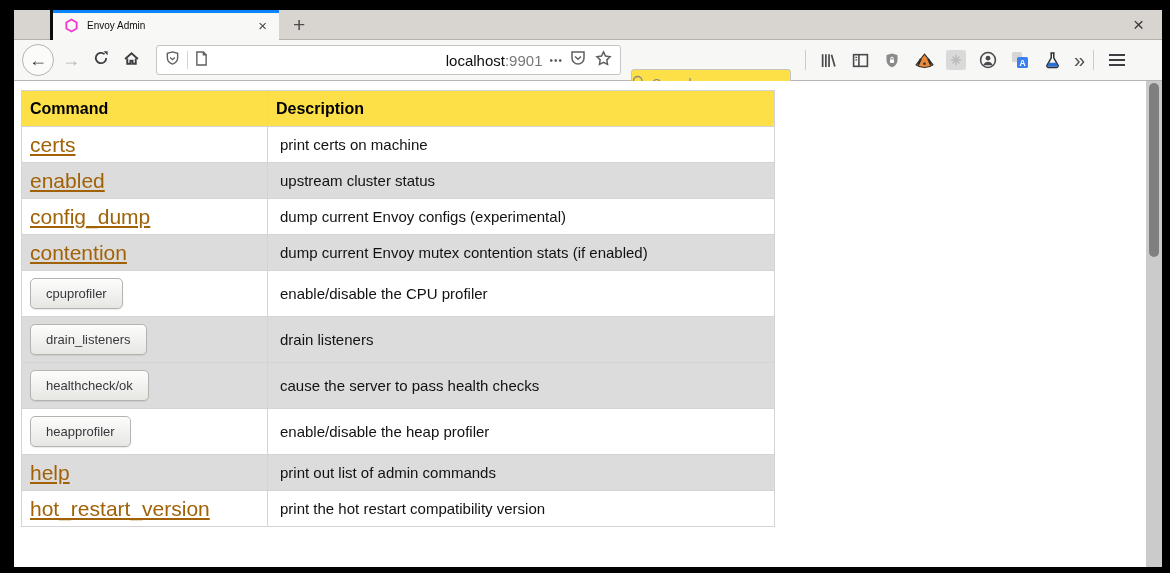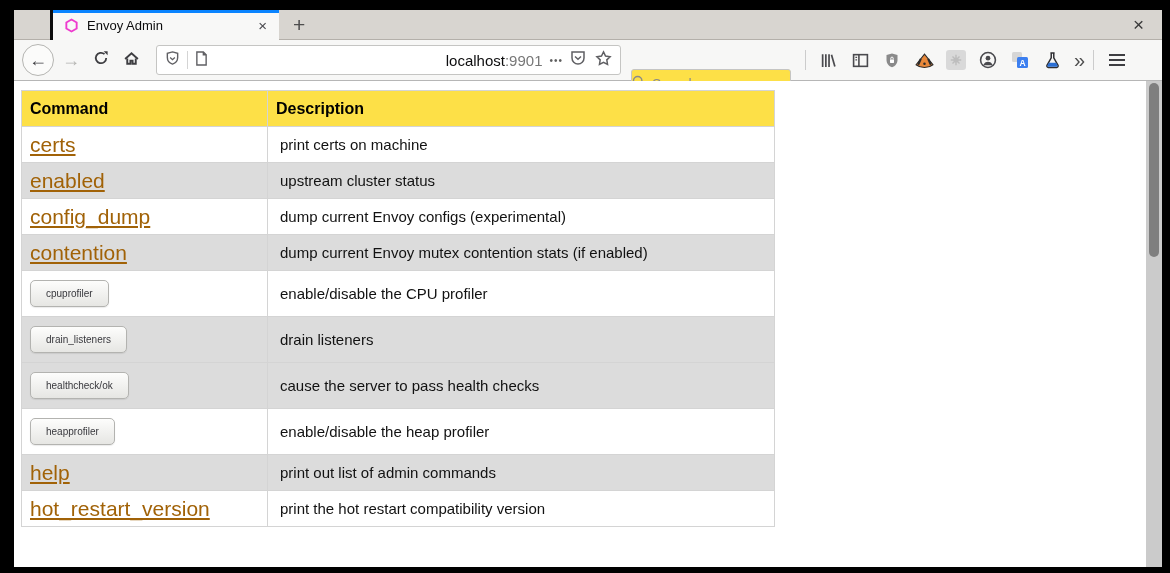--- a/index.html
+++ b/index.html
@@ -10,21 +10,21 @@
   .window { position:absolute; left:14px; top:10px; width:1148px; height:557px; }
 
   
   .tabstrip { position:relative; height:30px; background:#0c0c0d; display:flex; }
   .titlebar-spacer { width:36px; height:30px; background:#d8d5d0;
                      border-bottom:1px solid #b4b0aa; }
   .tab-gap { width:3px; height:30px; background:#0c0c0d; }
   .tab { width:226px; height:30px; background:#f8f8f7; position:relative;
          display:flex; align-items:center; padding:0 12px 0 11px; }
   .tab-topline { position:absolute; left:0; top:0; width:100%; height:3px; }
-  .tab-title { flex:1; font-size:13px; color:#0c0c0d; margin-left:8px;
+  .tab-title { flex:1; font-size:10px; color:#0c0c0d; margin-left:8px;
                white-space:nowrap; overflow:hidden; }
   .tab-close { font-size:15px; color:#4a4a4f; line-height:1; cursor:default; }
   .titlebar-rest { flex:1; height:30px; background:#d8d5d0;
                    border-bottom:1px solid #b4b0aa; display:flex;
                    align-items:center; }
   .newtab-btn { font-size:21px; color:#4d4d4d; margin-left:14px; line-height:1;
                 font-weight:400; }
   .titlebar-flex { flex:1; }
   .window-close { font-size:19px; color:#3a3a3a; margin-right:18px; line-height:1; }
 
@@ -74,21 +74,21 @@
   table.cmds { position:absolute; left:7px; top:9px; border-collapse:collapse;
                table-layout:fixed; width:754px; background:#fff; }
   table.cmds th, table.cmds td { border:1px solid #d4d4d4; }
   table.cmds th { height:36px; text-align:left; padding:0 8px; font-size:16px;
                   font-weight:bold; color:#000; background:#fde047; }
   th.col-cmd, td.cmd-cell { width:246px; }
   td { height:36px; font-size:15px; color:#121212; padding:0 8px; vertical-align:middle; }
   tr.tall td { height:46px; }
   tr.alt td { background:#dcdcdc; border-color:#d4d4d4; }
   a.cmd-link { color:#a16207; font-size:21px; }
-  button.cmd-btn { font-family:"Liberation Sans", sans-serif; font-size:10px;
+  button.cmd-btn { font-family:"Liberation Sans", sans-serif; font-size:13px;
                    color:#38383d; padding:7px 15px; border:1px solid #b3b3b0;
                    border-radius:5px;
                    background:linear-gradient(#fdfdfc,#e6e6e3);
                    box-shadow:0 1px 1px rgba(0,0,0,.08); }
   .desc-cell { padding-left:12px; }
 </style>
 </head>
 <body>
 
 <div class="frame">

